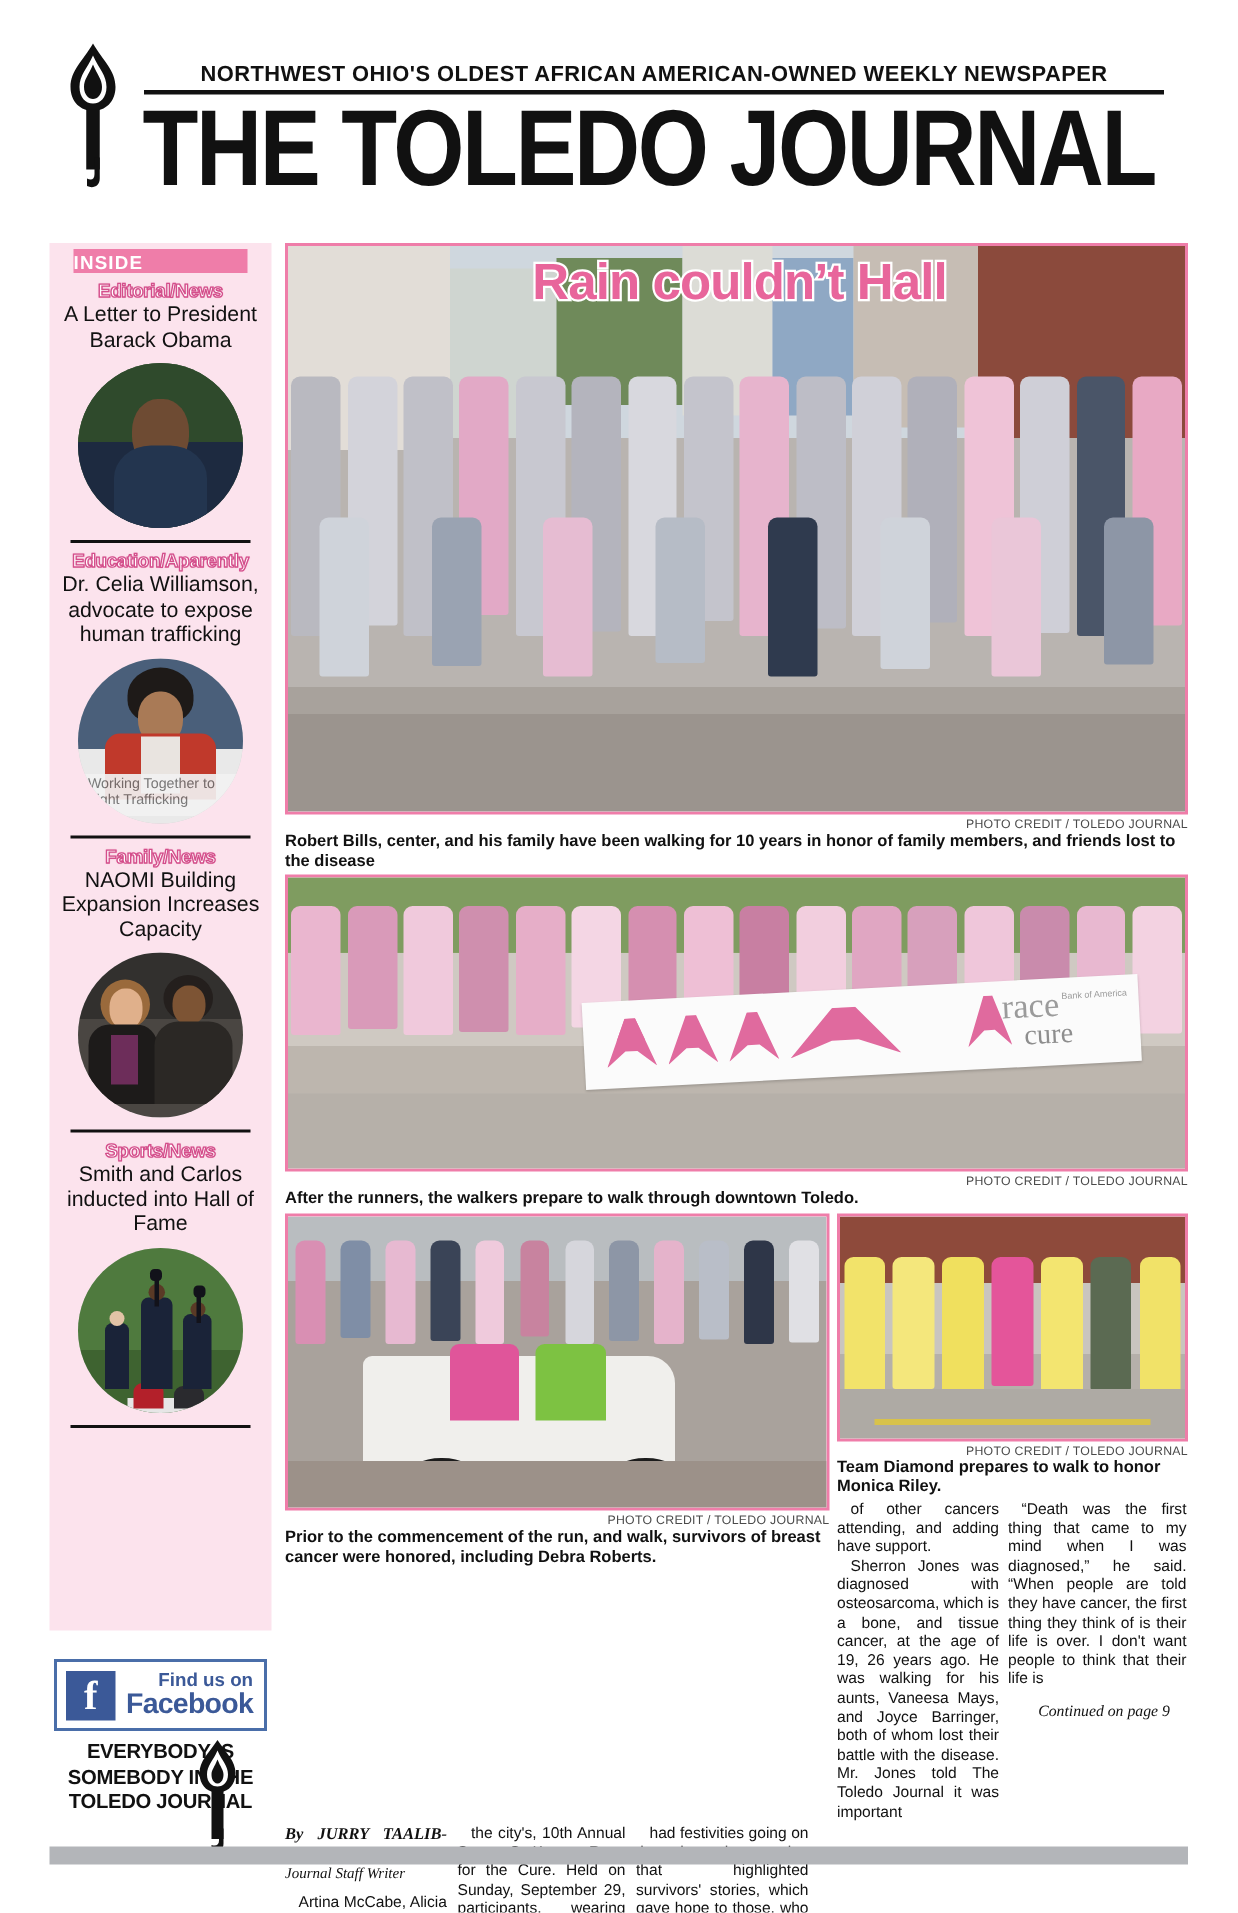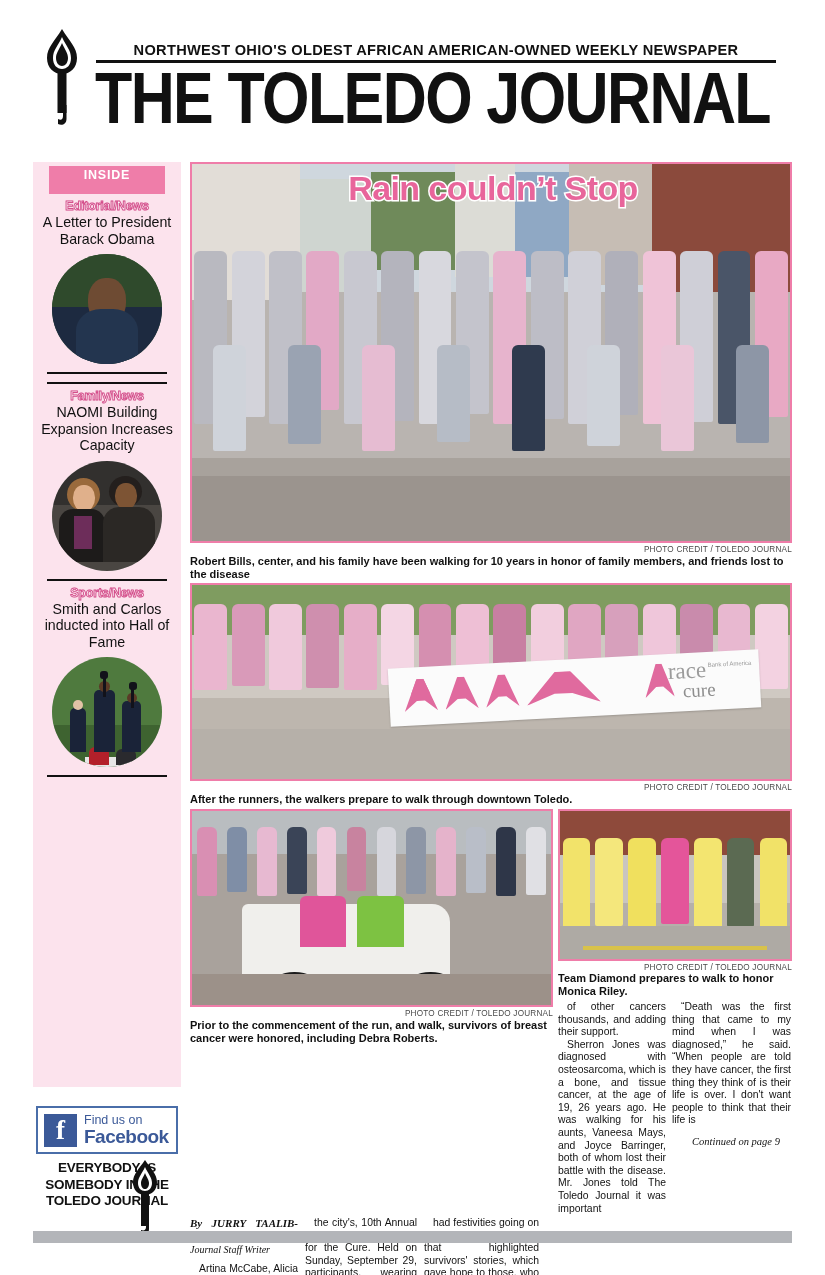--- a/index.html
+++ b/index.html
@@ -43,22 +43,22 @@
   .info-date b { font-weight: 700; }
   .info-vol { font-size: 10.5px; font-weight: 700; }
 
   
   .sidebar {
     position: absolute; left: 33px; top: 162px; width: 148px; height: 925px;
     background: #fce3ed;
   }
   .inside-bar {
     margin: 4px 16px 0 16px; background: #ef7da9; color: #fff;
-    text-align: center; font-size: 12.5px; font-weight: 700;
-    letter-spacing: 0.8px; padding: 2px 0 12px 0;
+    text-align: left; font-size: 12.5px; font-weight: 700;
+    letter-spacing: 0.8px; padding: 2px 0 0 0;
   }
   .sec-label {
     text-align: center; font-size: 12.5px; font-weight: 700;
     color: #ffffff; letter-spacing: -0.2px;
     -webkit-text-stroke: 0.9px #d44e8b;
     text-shadow: 0 0 1px #d44e8b;
     margin-top: 5px;
   }
   .sec-title {
     text-align: center; font-size: 14.2px; font-weight: 400; color: #111;
@@ -129,21 +129,21 @@
     position: absolute; left: 36px; top: 1106px; width: 142px; height: 48px;
     border: 2px solid #4a6ea9; background: #fff;
     display: flex; align-items: center; padding-left: 6px;
   }
   .fb-tile {
     width: 33px; height: 33px; background: #3b5998; color: #fff;
     font-size: 27px; font-weight: 700; line-height: 33px; text-align: center;
     font-family: "Liberation Serif", serif;
   }
   .fb-text { margin-left: 7px; line-height: 1.02; }
-  .fb-find { font-size: 12.5px; color: #3b5998; font-weight: 400; }
+  .fb-find { font-size: 12.5px; color: #3b5998; font-weight: 700; text-align: right; }
   .fb-book { font-size: 19px; color: #3b5998; font-weight: 700; letter-spacing: -0.5px; }
 
   .slogan {
     position: absolute; left: 33px; top: 1160px; width: 148px;
     text-align: center; font-size: 13.5px; font-weight: 700; color: #111;
     line-height: 16.5px; letter-spacing: -0.2px;
   }
   .slogan-torch { position: absolute; left: 124px; top: 1158px; width: 42px; height: 78px; }
 
   
@@ -234,20 +234,35 @@
       <div class="sec-title">A Letter to President Barack Obama</div>
       <div class="sec-photo">
         <div class="ph ph-obama">
             <div class="face"></div>
             <div class="collar"></div>
           </div>
       </div>
     </div>
     <div class="sec-rule"></div>
 
+    <div>
+      <div class="sec-label">Education/Aparently</div>
+      <div class="sec-title">Dr. Celia Williamson, advocate to expose human trafficking</div>
+      <div class="sec-photo">
+        <div class="ph ph-celia">
+          <div class="hair"></div>
+            <div class="face"></div>
+          <div class="jacket"></div>
+            <div class="top"></div>
+          <div class="banner">
+              <span>Working Together to Fight Trafficking</span>
+            </div>
+        </div>
+      </div>
+    </div>
     <div class="sec-rule"></div>
 
     <div>
       <div class="sec-label">Family/News</div>
       <div class="sec-title">NAOMI Building Expansion Increases Capacity</div>
       <div class="sec-photo">
         <div class="ph ph-naomi">
             <div class="h1"></div>
             <div class="f1"></div>
             <div class="b1"></div>
@@ -337,21 +352,21 @@
           <div class="pr" style="background:#e6bcd2;height:100%"></div>
           <div class="pr" style="background:#b6bcc6;height:92%"></div>
           <div class="pr" style="background:#2f3a4e;height:100%"></div>
           <div class="pr" style="background:#cfd3da;height:96%"></div>
           <div class="pr" style="background:#eac6d8;height:100%"></div>
           <div class="pr" style="background:#8d96a6;height:93%"></div>
         </div>
         <div style="position:absolute;left:0;bottom:0;width:100%;height:22%;background:linear-gradient(#a8a29c 0 22%,#9b948e 22% 100%)"></div>
       </div>
       <div class="headline">
-        <span>Rain couldn’t Stop</span>
+        <span>Rain couldn’t Hall</span>
       </div>
     </div>
     <div class="credit">PHOTO CREDIT / TOLEDO JOURNAL</div>
     <div class="caption">Robert Bills, center, and his family have been walking for 10 years in honor of family members, and friends lost to the disease</div>
 
     <div class="photo2">
       <div class="p2bg"></div>
       <div style="position:absolute;left:0;top:0;width:100%;height:26%;background:linear-gradient(#7f9c60 0 100%)"></div>
       <div class="crowd-row" style="top:10%;height:44%;">
         <div class="pr" style="background:#eab6cf;height:100%"></div>
@@ -430,21 +445,21 @@
             <div class="pr" style="width:12%;background:#f1e268;height:100%"></div>
           </div>
           <div style="position:absolute;left:0;bottom:0;width:100%;height:22%;background:#aeaaa4"></div>
           <div style="position:absolute;left:10%;bottom:6%;width:80%;height:3%;background:#d8c24a"></div>
         </div>
         <div class="credit">PHOTO CREDIT / TOLEDO JOURNAL</div>
         <div class="rt-cap">Team Diamond prepares to walk to honor Monica Riley.</div>
 
         <div class="article" style="margin-top:3px">
           <div class="acol" style="width:114px;padding-right:6px">
-            <p>of other cancers thousands, and adding their support.</p>
+            <p>of other cancers attending, and adding have support.</p>
             <p>Sherron Jones was diagnosed with osteosarcoma, which is a bone, and tissue cancer, at the age of 19, 26 years ago. He was walking for his aunts, Vaneesa Mays, and Joyce Barringer, both of whom lost their battle with the disease. Mr. Jones told The Toledo Journal it was important</p>
           </div>
           <div class="acol" style="width:119px">
             <p>“Death was the first thing that came to my mind when I was diagnosed,” he said. “When people are told they have cancer, the first thing they think of is their life is over. I don't want people to think that their life is</p>
             <p class="contd">Continued on page 9</p>
           </div>
         </div>
       </div>
     </div>
 

